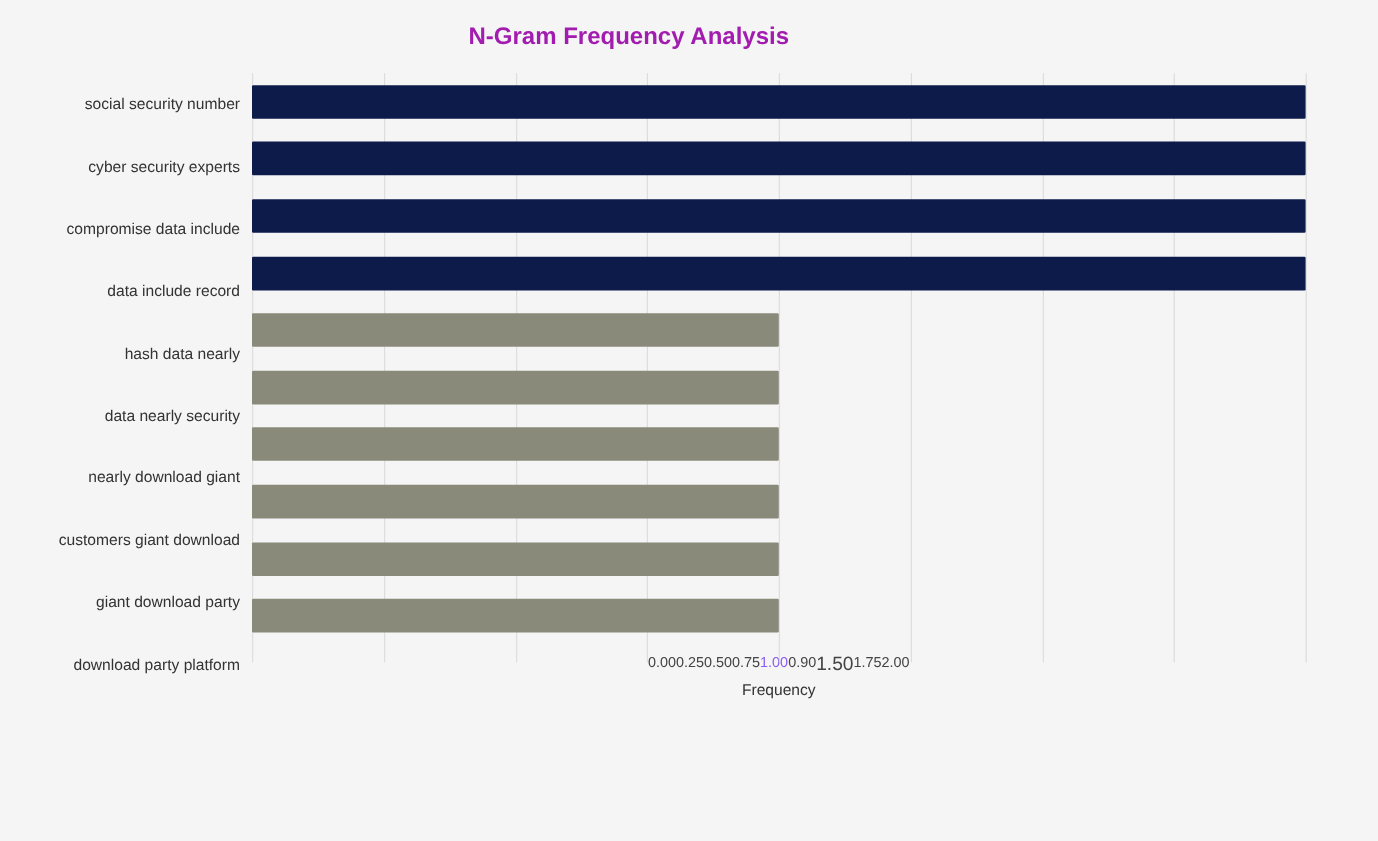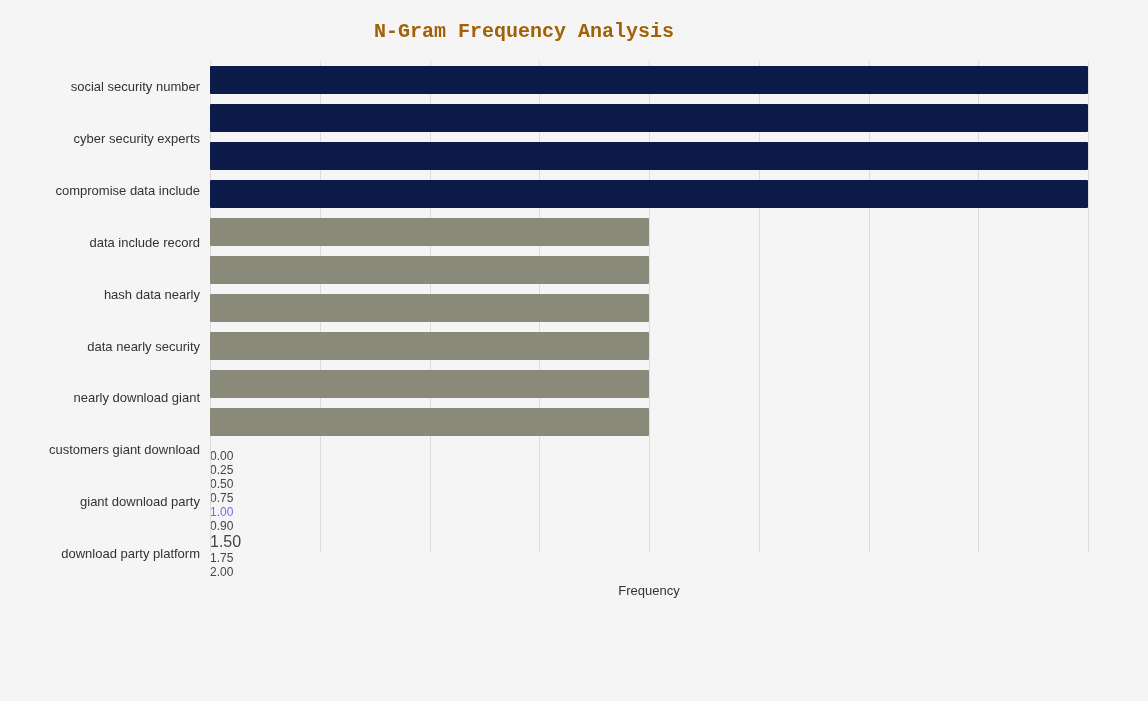--- a/index.html
+++ b/index.html
@@ -16,24 +16,23 @@
       background: #f5f5f5;
       width: 1148px;
       height: 701px;
       position: relative;
       padding: 20px 60px 80px 10px;
     }
     .chart-title {
       text-align: center;
       font-size: 20px;
       font-weight: bold;
-      color: #a16207;
+      color: #a21caf;
       margin-bottom: 18px;
       padding-right: 50px;
-      font-family: Liberation Mono, monospace;
     }
     .chart-area {
       display: flex;
       flex-direction: row;
       height: calc(100% - 80px);
     }
     .y-labels {
       display: flex;
       flex-direction: column;
       justify-content: space-around;
@@ -89,22 +88,21 @@
       border-radius: 1px;
     }
     .bar-dark {
       background: #0d1b4b;
     }
     .bar-gray {
       background: #8a8a7a;
     }
     .x-axis {
       display: flex;
-      flex-direction: column;
-      justify-content: space-between;
+      justify-content: center;
       padding-top: 6px;
       font-size: 12px;
       color: #444;
     }
     .x-axis-label {
       text-align: center;
       font-size: 13px;
       color: #333;
       margin-top: 4px;
       text-align: center;

